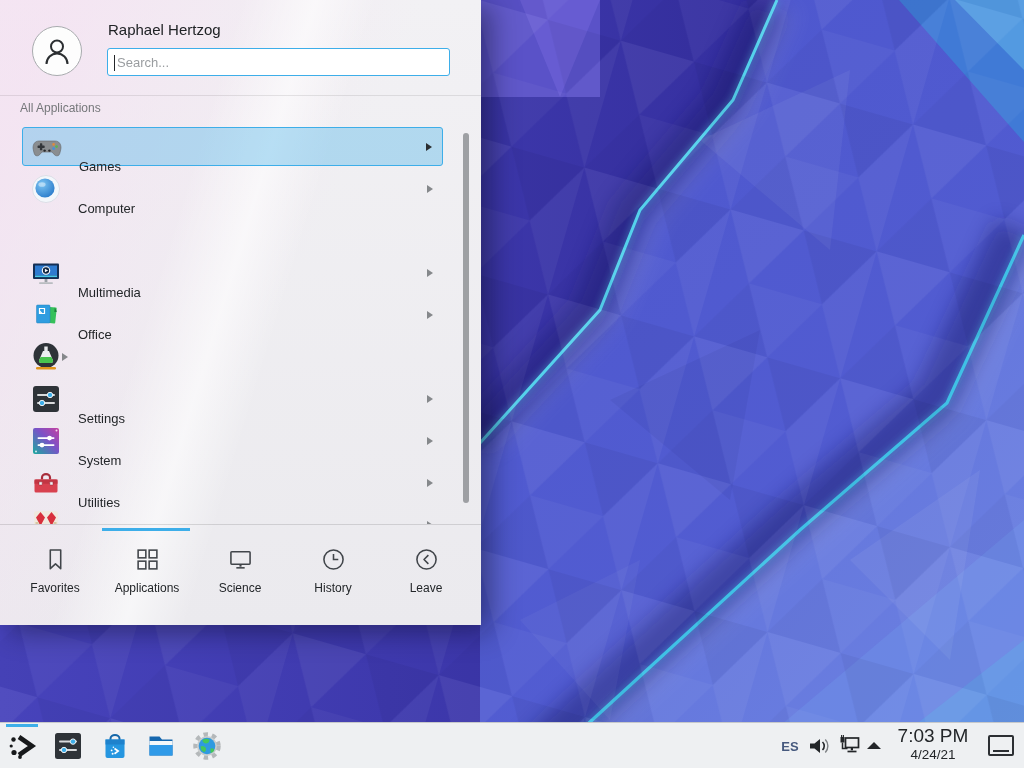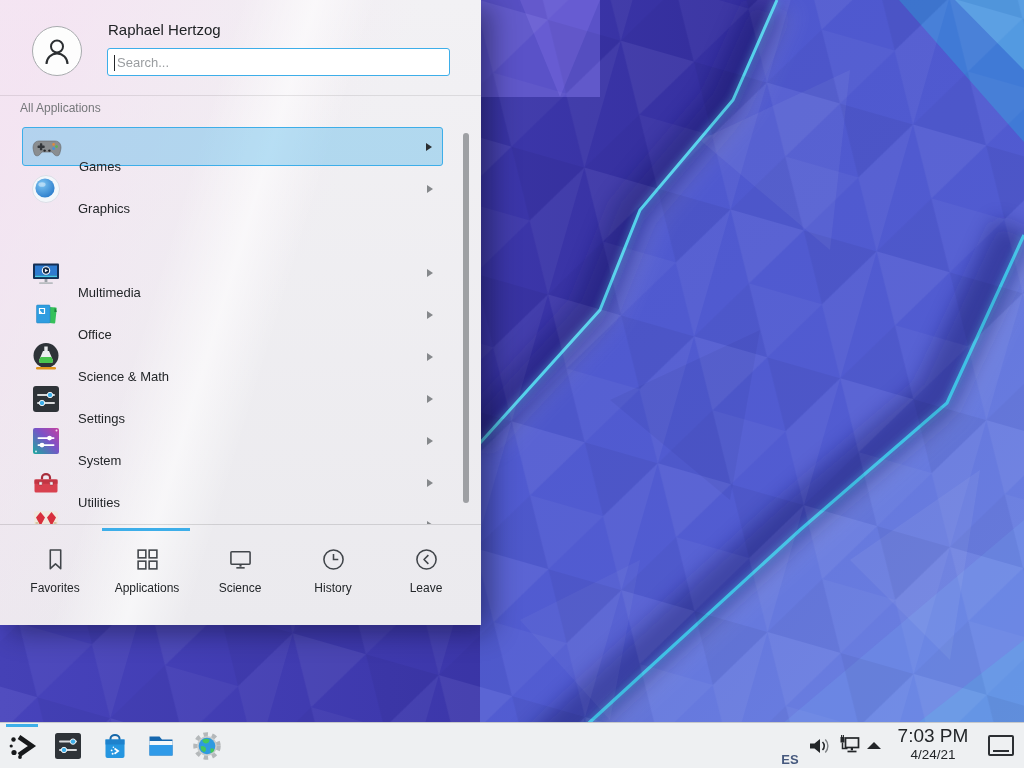--- a/index.html
+++ b/index.html
@@ -44,21 +44,21 @@
   .ftab{position:absolute;top:8px;width:84px;height:76px;display:flex;flex-direction:column;
     align-items:center;cursor:default;}
   .ftab svg{margin-top:6px;}
   .ftab .flbl{margin-top:9px;font-size:12px;color:#232629;}
 
   
   #taskbar{position:absolute;left:0;bottom:0;width:1024px;height:46px;background:#eef0f2;
     border-top:1px solid rgba(0,0,0,.16);box-sizing:border-box;}
   .tbtn{position:absolute;top:8px;width:30px;height:30px;}
   .active-line{position:absolute;left:6px;top:1px;width:32px;height:3px;background:#3daee9;}
-  .kbd{position:absolute;left:777px;top:29px;width:26px;text-align:center;font-size:13px;
+  .kbd{position:absolute;left:777px;top:16px;width:26px;text-align:center;font-size:13px;
     font-weight:bold;color:#46597e;}
   .trayic{position:absolute;top:11px;}
   #clock{position:absolute;left:886px;top:3px;width:94px;text-align:center;color:#232629;line-height:1;}
   #clock .time{font-size:19px;}
   #clock .date{font-size:13.5px;margin-top:3px;}
   #showdesk{position:absolute;left:988px;top:12px;width:26px;height:21px;box-sizing:border-box;
     border:2px solid #2c2f33;border-radius:2px;}
   #showdesk .inner{position:absolute;left:3px;right:3px;bottom:2px;height:2px;background:#2c2f33;}
 </style>
 </head>
@@ -191,21 +191,21 @@
         <span class="lbl">Games</span>
         <span class="arr"></span>
       </div>
 
       <div class="row" style="top:42px">
         <svg class="ic" viewBox="0 0 32 32">
           <circle cx="16" cy="16" r="13.5" fill="#f3f7fb" stroke="#ccd4dc" stroke-width=".6"></circle>
           <circle cx="15" cy="15" r="9.6" fill="url(#sphG)"></circle>
           <ellipse cx="12" cy="11.5" rx="3.6" ry="2.3" fill="#ffffff" opacity=".45"></ellipse>
         </svg>
-        <span class="lbl">Graphics</span>
+        <span class="lbl">Computer</span>
         <span class="arr"></span>
       </div>
 
 
       <div class="row" style="top:168px">
         <svg class="ic" viewBox="0 0 32 32">
           <rect x="15" y="8" width="11" height="16" rx="1" fill="#35c05a" transform="rotate(6 20 16)"></rect>
           <path d="M24 8 l2.6 4 -2.6 .5z" fill="#1d7a38" transform="rotate(6 20 16)"></path>
           <rect x="6.5" y="6" width="13.5" height="18" rx="1" fill="#2f9de0" stroke="#2380bc" stroke-width=".5"></rect>
           <path d="M9.5 9.5 h5 v5 h-5z" fill="none" stroke="#ffffff" stroke-width="1.2"></path>
@@ -230,21 +230,20 @@
       </div>
 
       <div class="row" style="top:210px">
         <svg class="ic" viewBox="0 0 32 32">
           <circle cx="16" cy="14.5" r="12.5" fill="#2e3338"></circle>
           <rect x="14.3" y="5.5" width="3.4" height="4.5" fill="#e8eaec"></rect>
           <path d="M13 10 h6 l4 9.5 a2 2 0 0 1 -2 2.5 H11 a2 2 0 0 1 -2 -2.5z" fill="#eceef0"></path>
           <path d="M10.6 16 h10.8 l1.6 3.5 a2 2 0 0 1 -2 2.5 H11 a2 2 0 0 1 -2 -2.5z" fill="#48c44e"></path>
           <rect x="6" y="26" width="20" height="2.6" rx="1.3" fill="#e0941a"></rect>
         </svg>
-        <span class="lbl">Science &amp; Math</span>
         <span class="arr"></span>
       </div>
 
       <div class="row" style="top:252px">
         <svg class="ic" viewBox="0 0 32 32">
           <rect x="3" y="3" width="26" height="26" rx="3" fill="#2e3338"></rect>
           <rect x="7" y="11" width="18" height="2" rx="1" fill="#d8dadc"></rect>
           <circle cx="20" cy="12" r="2.7" fill="#3daee9" stroke="#eef1f3" stroke-width="1"></circle>
           <rect x="7" y="19" width="18" height="2" rx="1" fill="#d8dadc"></rect>
           <circle cx="12" cy="20" r="2.7" fill="#3daee9" stroke="#eef1f3" stroke-width="1"></circle>

